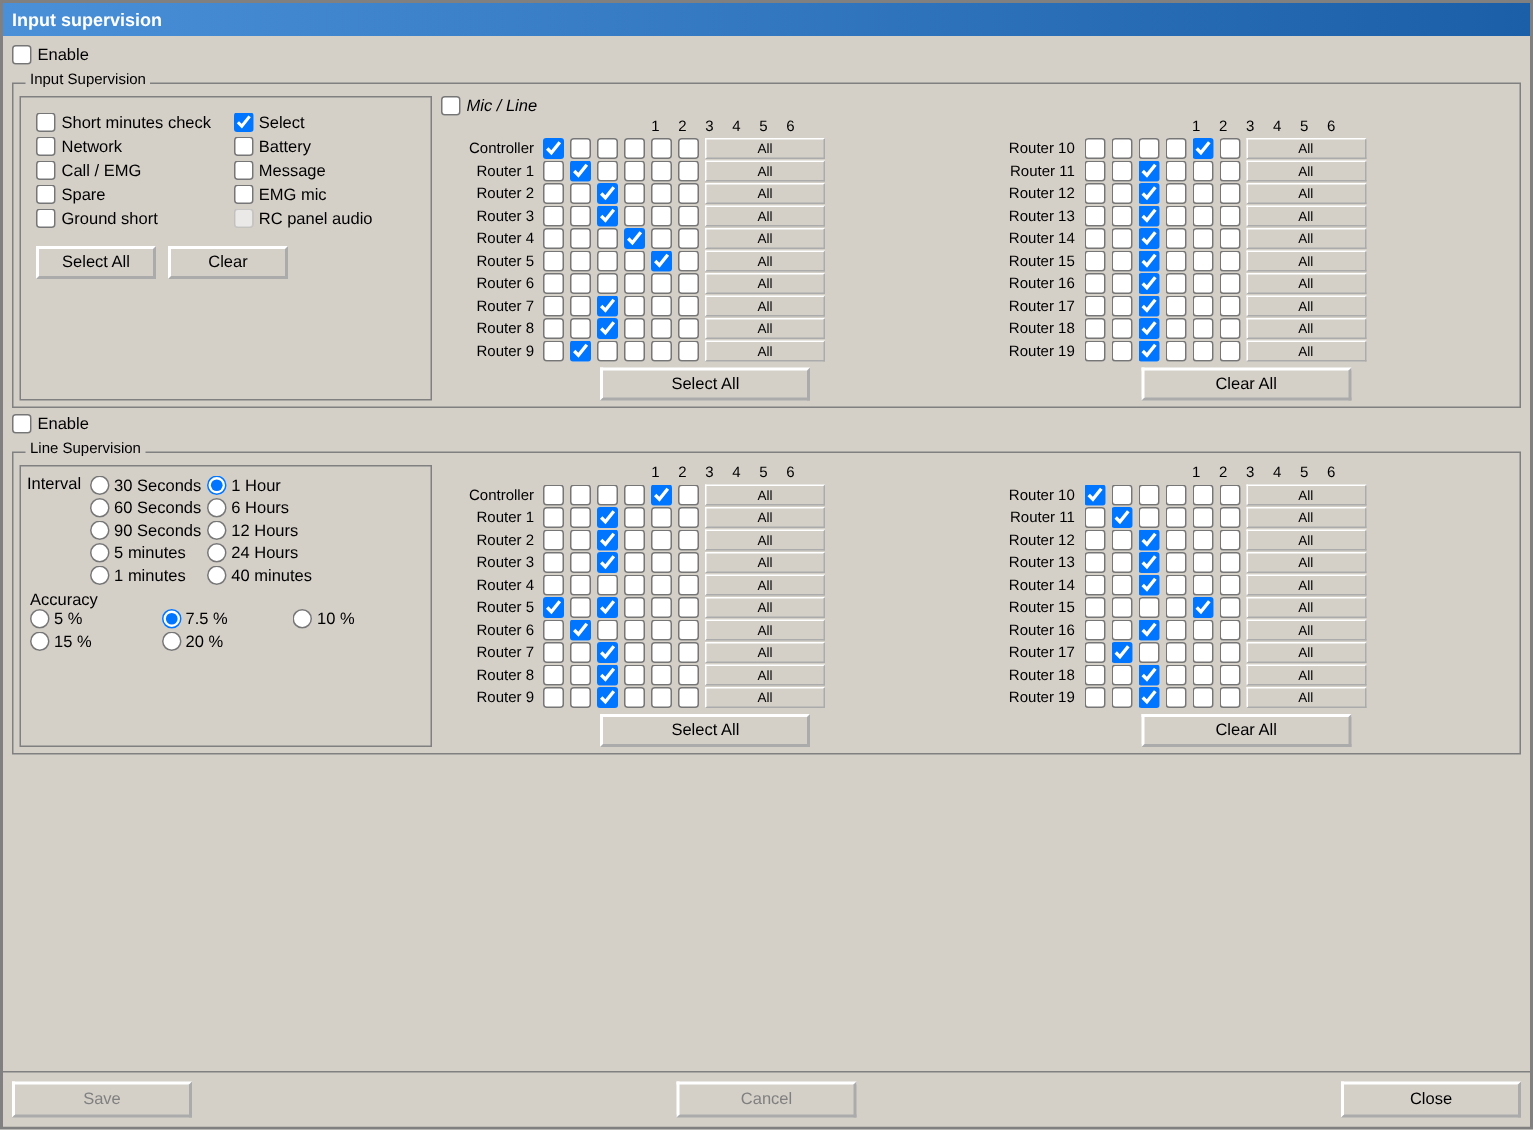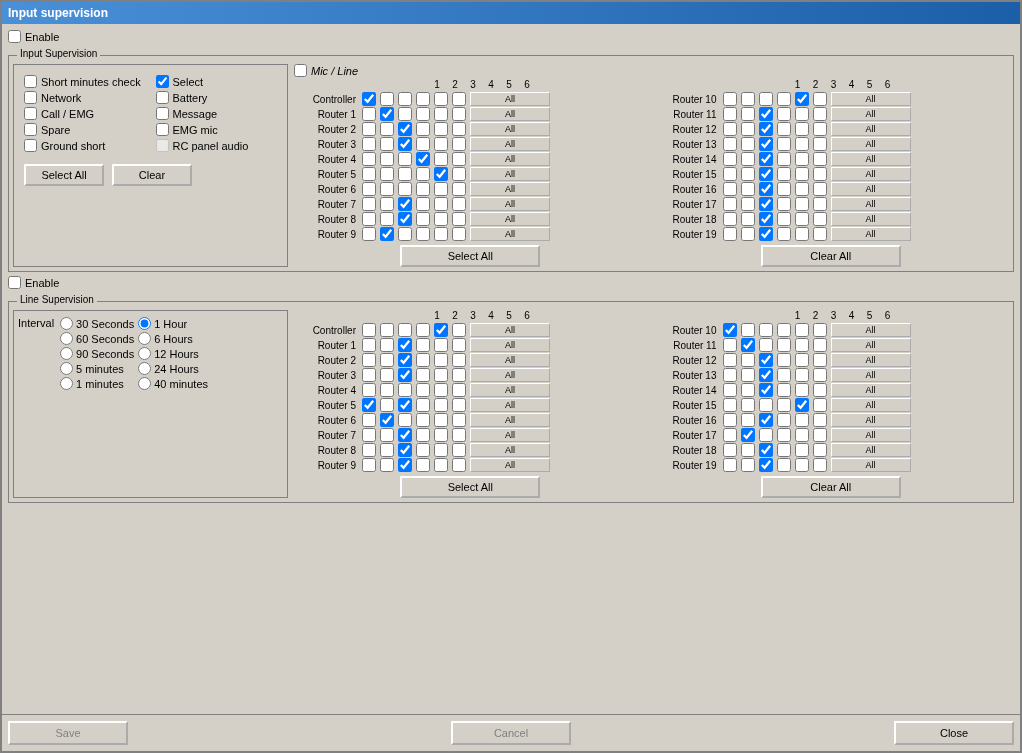--- a/index.html
+++ b/index.html
@@ -618,20 +618,45 @@
                   <div class="radio-item">
                     <input type="radio" name="interval" style="">
                     <span>1 minutes</span>
                   </div>
                   <div class="radio-item">
                     <input type="radio" name="interval" style="">
                     <span>40 minutes</span>
                   </div>
                 </div>
             </div>
+            <div class="accuracy-section">
+              <span class="accuracy-label">Accuracy</span>
+              <div id="accuracy-grid" style="display: grid; grid-template-columns: 1fr 1fr 1fr; gap: 2px;">
+                  <div class="radio-item">
+                    <input type="radio" name="accuracy" style="">
+                    <span>5 %</span>
+                  </div>
+                  <div class="radio-item">
+                    <input type="radio" name="accuracy" checked="" style="">
+                    <span>7.5 %</span>
+                  </div>
+                  <div class="radio-item">
+                    <input type="radio" name="accuracy" style="">
+                    <span>10 %</span>
+                  </div>
+                  <div class="radio-item">
+                    <input type="radio" name="accuracy" style="">
+                    <span>15 %</span>
+                  </div>
+                  <div class="radio-item">
+                    <input type="radio" name="accuracy" style="">
+                    <span>20 %</span>
+                  </div>
+                </div>
+            </div>
           </div>
 
           <div style="flex:1; display:flex; flex-direction:column;">
             <div style="display:flex; gap:4px; flex:1;">
 
               <div style="flex:1;">
                 <div class="col-headers" id="col-headers-left-bottom">
                     <div style="width: 68px;"></div>
                     <div class="col-header">1</div>
                     <div class="col-header">2</div>

